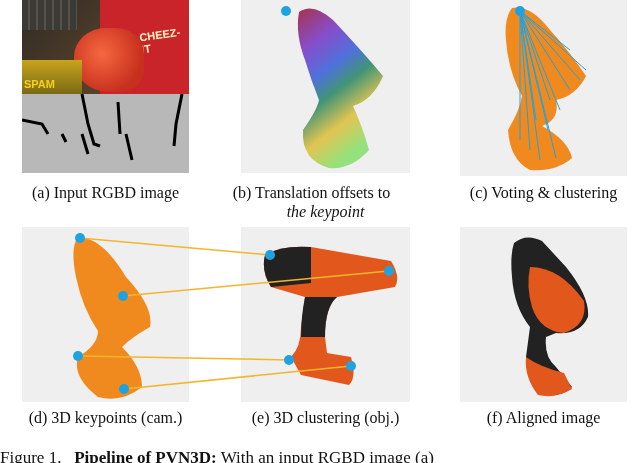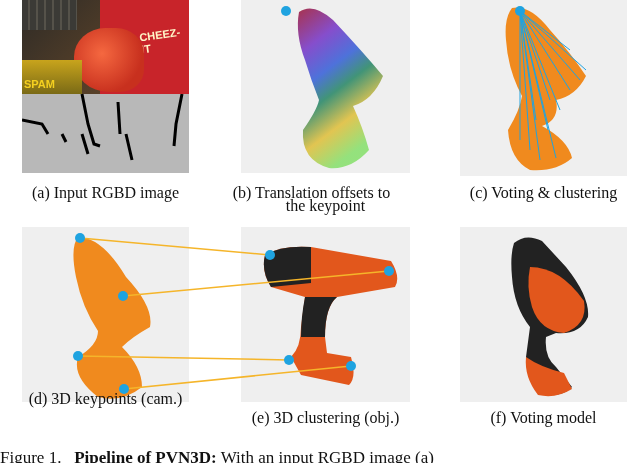--- a/index.html
+++ b/index.html
@@ -43,21 +43,21 @@
         <stop offset="0.8" stop-color="#e0c040"></stop>
         <stop offset="1" stop-color="#8ae070"></stop>
       </linearGradient>
     </defs>
     <path d="M58 12 Q72 2 92 20 Q122 52 142 76 Q132 100 112 106 Q122 128 128 150 Q110 170 88 168 Q60 160 62 130 Q76 110 78 100 Q70 80 64 60 Q54 34 58 12 Z" fill="url(#gb)" opacity="0.9"></path>
     <circle cx="40" cy="11" r="0" fill="none"></circle>
     <circle cx="45" cy="11" r="5" fill="#1fa3e0"></circle>
   </svg>
 </div>
 <div class="cap" style="left:227px;top:183px;width:169px;">(b) Translation offsets to</div>
-<div class="cap" style="left:241px;top:196px;width:169px;">the keypoint</div>
+<div class="cap" style="left:241px;top:202px;width:169px;font-style:italic;">the keypoint</div>
 
 <div class="panel" style="left:460px;top:0;width:167px;height:176px;">
   <svg width="167" height="176">
     <path d="M52 8 Q70 4 90 30 Q110 52 126 76 Q116 96 96 100 Q100 120 82 126 Q108 140 112 158 Q96 172 70 170 Q50 160 48 130 Q60 110 62 96 Q48 70 46 40 Q44 18 52 8 Z" fill="#f08a1e"></path>
     <g stroke="#1fa3e0" stroke-width="1">
       <line x1="60" y1="11" x2="60" y2="140"></line>
         <line x1="60" y1="11" x2="70" y2="150"></line>
       <line x1="60" y1="11" x2="80" y2="160"></line>
         <line x1="60" y1="11" x2="96" y2="158"></line>
       <line x1="60" y1="11" x2="100" y2="110"></line>
@@ -72,21 +72,21 @@
     <circle cx="60" cy="11" r="5" fill="#1fa3e0"></circle>
   </svg>
 </div>
 <div class="cap" style="left:460px;top:183px;width:167px;">(c) Voting &amp; clustering</div>
 
 <div class="panel" style="left:22px;top:227px;width:167px;height:175px;">
   <svg width="167" height="175">
     <path d="M56 10 Q80 10 104 50 Q132 80 128 100 Q110 110 100 120 Q120 140 120 160 Q100 176 76 170 Q50 150 56 130 Q76 118 76 104 Q60 80 54 50 Q48 20 56 10 Z" fill="#f08a1e"></path>
   </svg>
 </div>
-<div class="cap" style="left:22px;top:389px;width:167px;">(d) 3D keypoints (cam.)</div>
+<div class="cap" style="left:22px;top:408px;width:167px;">(d) 3D keypoints (cam.)</div>
 
 <div class="panel" style="left:241px;top:227px;width:169px;height:175px;">
   <svg width="169" height="175">
     <path d="M24 28 Q40 18 70 20 L150 34 Q160 50 154 60 L96 70 Q84 80 84 110 L86 126 L110 130 Q116 150 108 158 L60 148 L50 130 Q60 120 60 100 L64 70 L30 60 Q20 44 24 28 Z" fill="#e2571c"></path>
     <path d="M24 28 Q40 18 70 20 L70 56 L30 60 Q20 44 24 28 Z" fill="#222"></path>
     <path d="M64 70 L96 70 Q84 80 84 110 L60 110 Q60 90 64 70 Z" fill="#222"></path>
   </svg>
 </div>
 <div class="cap" style="left:241px;top:408px;width:169px;">(e) 3D clustering (obj.)</div>
 
@@ -109,19 +109,19 @@
   </g>
 </svg>
 
 <div class="panel" style="left:460px;top:227px;width:167px;height:175px;">
   <svg width="167" height="175">
     <path d="M54 16 Q66 6 82 14 L106 40 Q130 70 128 90 Q120 108 96 106 L86 110 Q84 130 96 140 L112 160 Q100 172 80 166 Q66 150 66 130 L70 100 Q54 80 52 50 Q50 28 54 16 Z" fill="#222"></path>
     <path d="M70 40 Q100 40 124 74 Q128 98 104 106 Q80 104 72 80 Q66 60 70 40 Z" fill="#e2571c"></path>
     <path d="M66 130 Q80 140 104 146 L112 162 Q96 172 78 168 Q64 150 66 130 Z" fill="#e2571c"></path>
   </svg>
 </div>
-<div class="cap" style="left:460px;top:408px;width:167px;">(f) Voting model</div>
+<div class="cap" style="left:460px;top:408px;width:167px;">(f) Aligned image</div>
 
 <div class="caption-line">
   <span>Figure 1.</span>&nbsp;&nbsp;
   <b>Pipeline of PVN3D:</b>
   <span>With an input RGBD image (a)</span>
 </div>
 
 </body></html>

